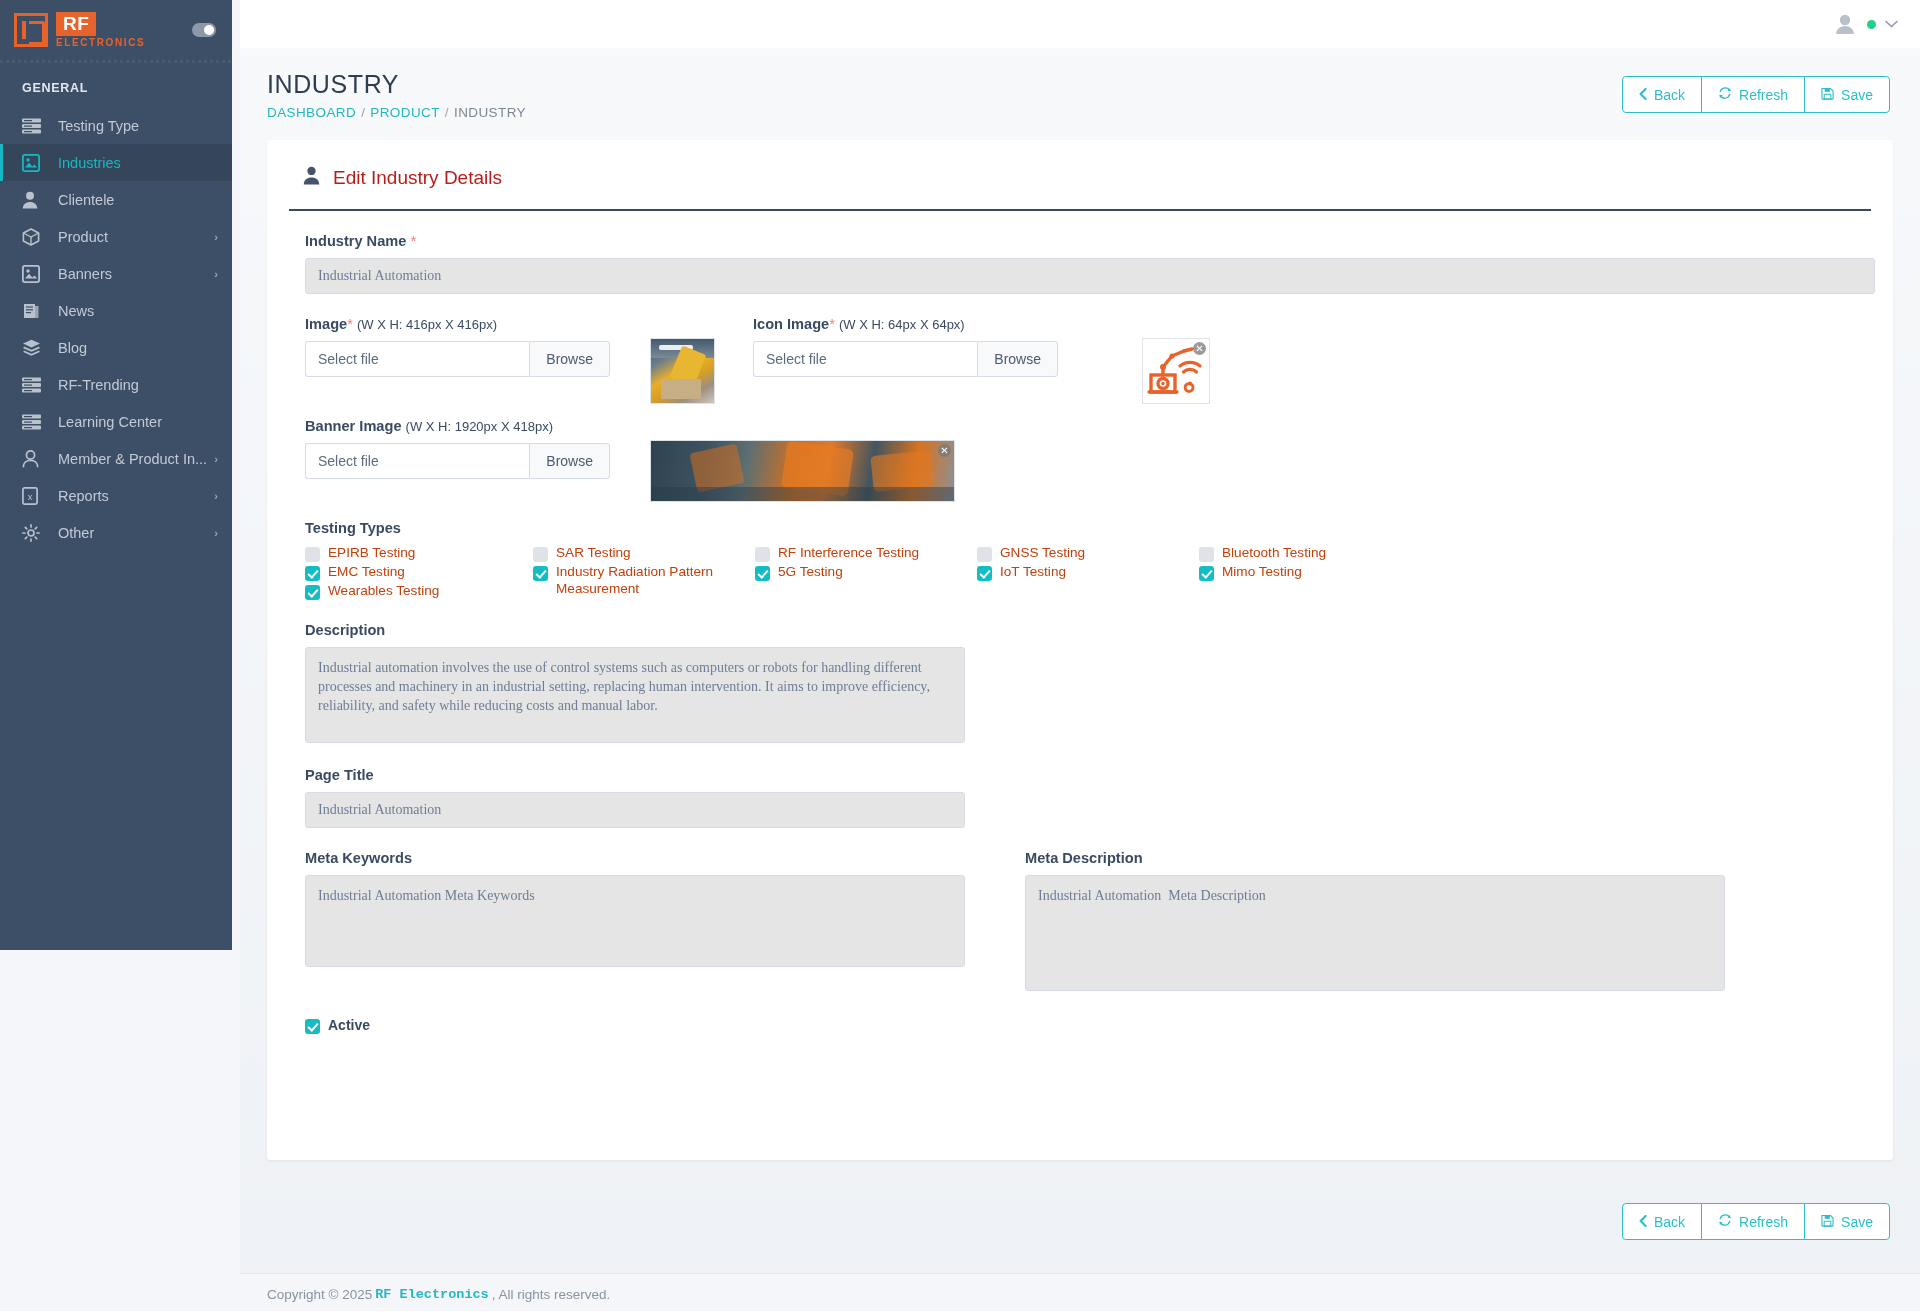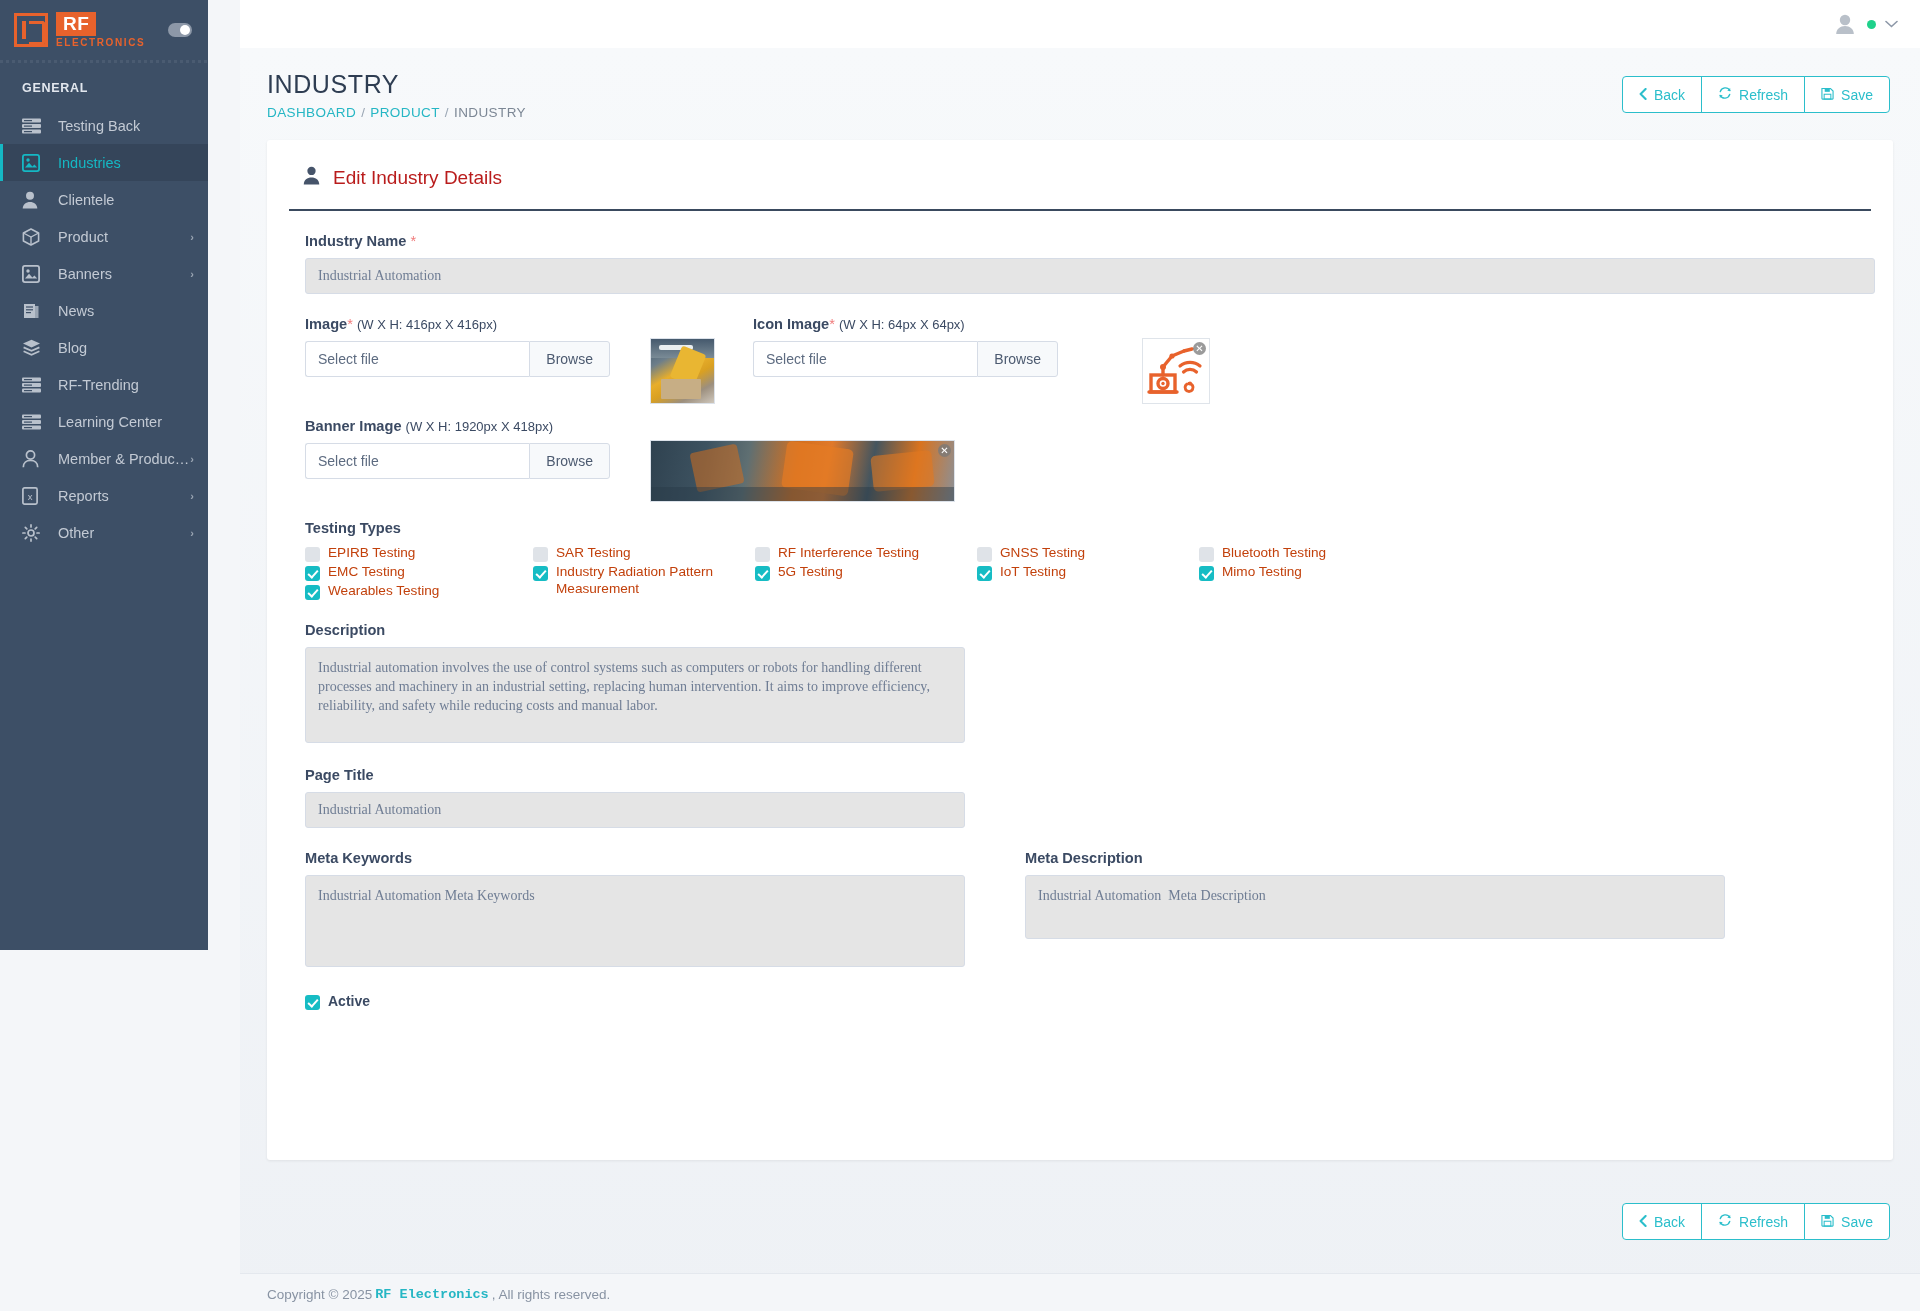--- a/index.html
+++ b/index.html
@@ -7,21 +7,21 @@
     margin: 0; padding: 0;
     width: 1920px; height: 1315px;
     overflow: hidden;
     font-family: "Liberation Sans", sans-serif;
     background: #f4f6f9;
   }
 
   
   #sidebar {
     position: absolute; left: 0; top: 0;
-    width: 208px; height: 950px;
+    width: 232px; height: 950px;
     background: #3d4f66;
     color: #c8cfd9;
     z-index: 5;
   }
   #sidebar-top {
     height: 60px;
     background: #3d4f66;
     display: flex; align-items: center;
     padding: 0 14px;
     position: relative;
@@ -315,21 +315,21 @@
         <span class="nav-ico">
           <svg width="19" height="16" viewBox="0 0 19 16">
             <rect x="0" y="0.5" width="19" height="4" rx="1" fill="#b9c1cc"></rect>
             <rect x="0" y="6" width="19" height="4" rx="1" fill="#b9c1cc"></rect>
             <rect x="0" y="11.5" width="19" height="4" rx="1" fill="#b9c1cc"></rect>
             <rect x="2" y="2" width="8" height="1.2" fill="#3d4f66"></rect>
             <rect x="2" y="7.5" width="8" height="1.2" fill="#3d4f66"></rect>
             <rect x="2" y="13" width="8" height="1.2" fill="#3d4f66"></rect>
           </svg>
         </span>
-        <span class="nav-label">Testing Back</span>
+        <span class="nav-label">Testing Type</span>
       </div>
       <div class="nav-item active">
         <span class="nav-ico">
           <svg width="18" height="18" viewBox="0 0 18 18">
             <rect x="0.9" y="0.9" width="16.2" height="16.2" rx="2" stroke="#15b8c4" stroke-width="1.8" fill="none"></rect>
             <circle cx="6" cy="6" r="1.7" fill="#15b8c4"></circle>
             <path d="M3 13.5 L7 8.7 L10.4 12.4 L12.4 10.4 L15.2 13.5 Z" fill="#15b8c4"></path>
           </svg>
         </span>
         <span class="nav-label">Industries</span>
@@ -679,21 +679,21 @@
         <input class="inp" id="page-title-input" style="width: 660px;" value="Industrial Automation">
       </div>
 
       <div style="display:flex; gap:32px; margin-bottom:22px;">
         <div>
           <label class="fl">Meta Keywords</label>
           <textarea class="inp" id="meta-keywords-textarea" style="width: 660px; height: 92px; padding: 11px 12px;">Industrial Automation Meta Keywords</textarea>
         </div>
         <div style="margin-left:28px;">
           <label class="fl">Meta Description</label>
-          <textarea class="inp" id="meta-description-textarea" style="width: 700px; height: 64px; padding: 11px 12px;">Industrial Automation  Meta Description</textarea>
+          <textarea class="inp" id="meta-description-textarea" style="width: 700px; height: 116px; padding: 11px 12px;">Industrial Automation  Meta Description</textarea>
         </div>
       </div>
 
       <div class="cb-item" style="font-weight:bold;font-size:14px;color:#3b4a63;">
         <span class="cb on"></span>
         <span>Active</span>
       </div>
 
     </div>
   </div>

